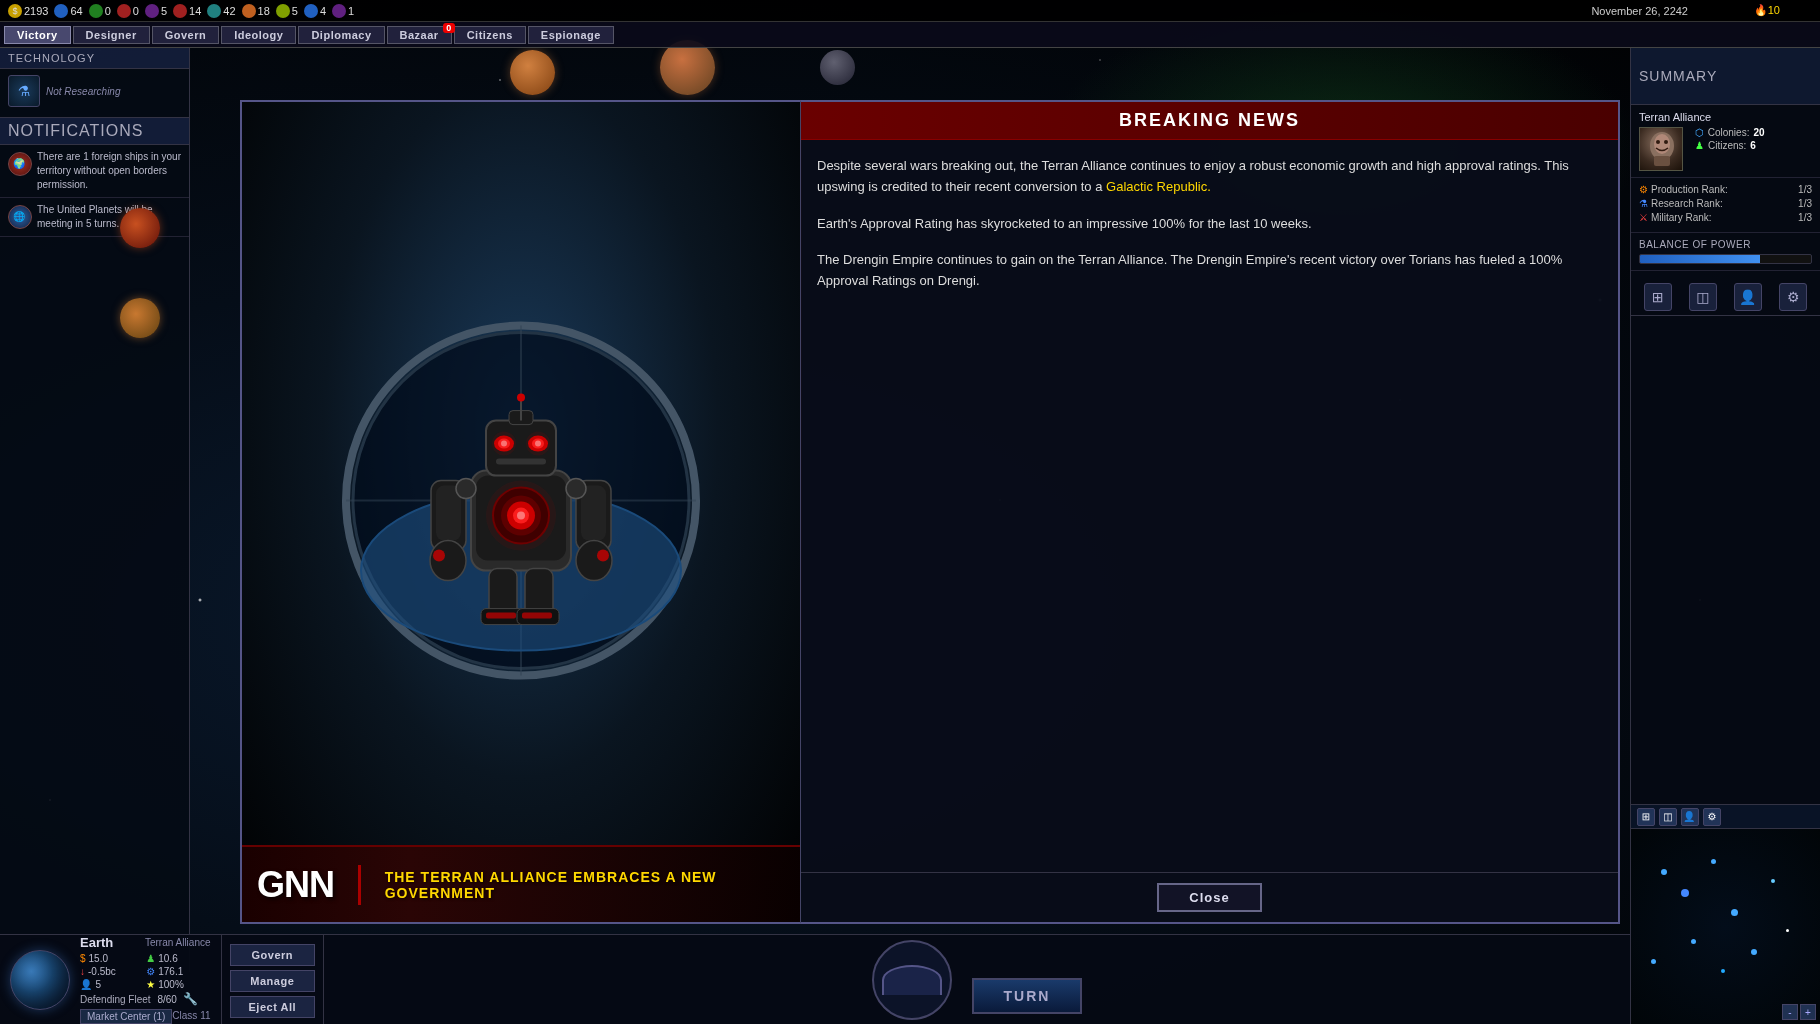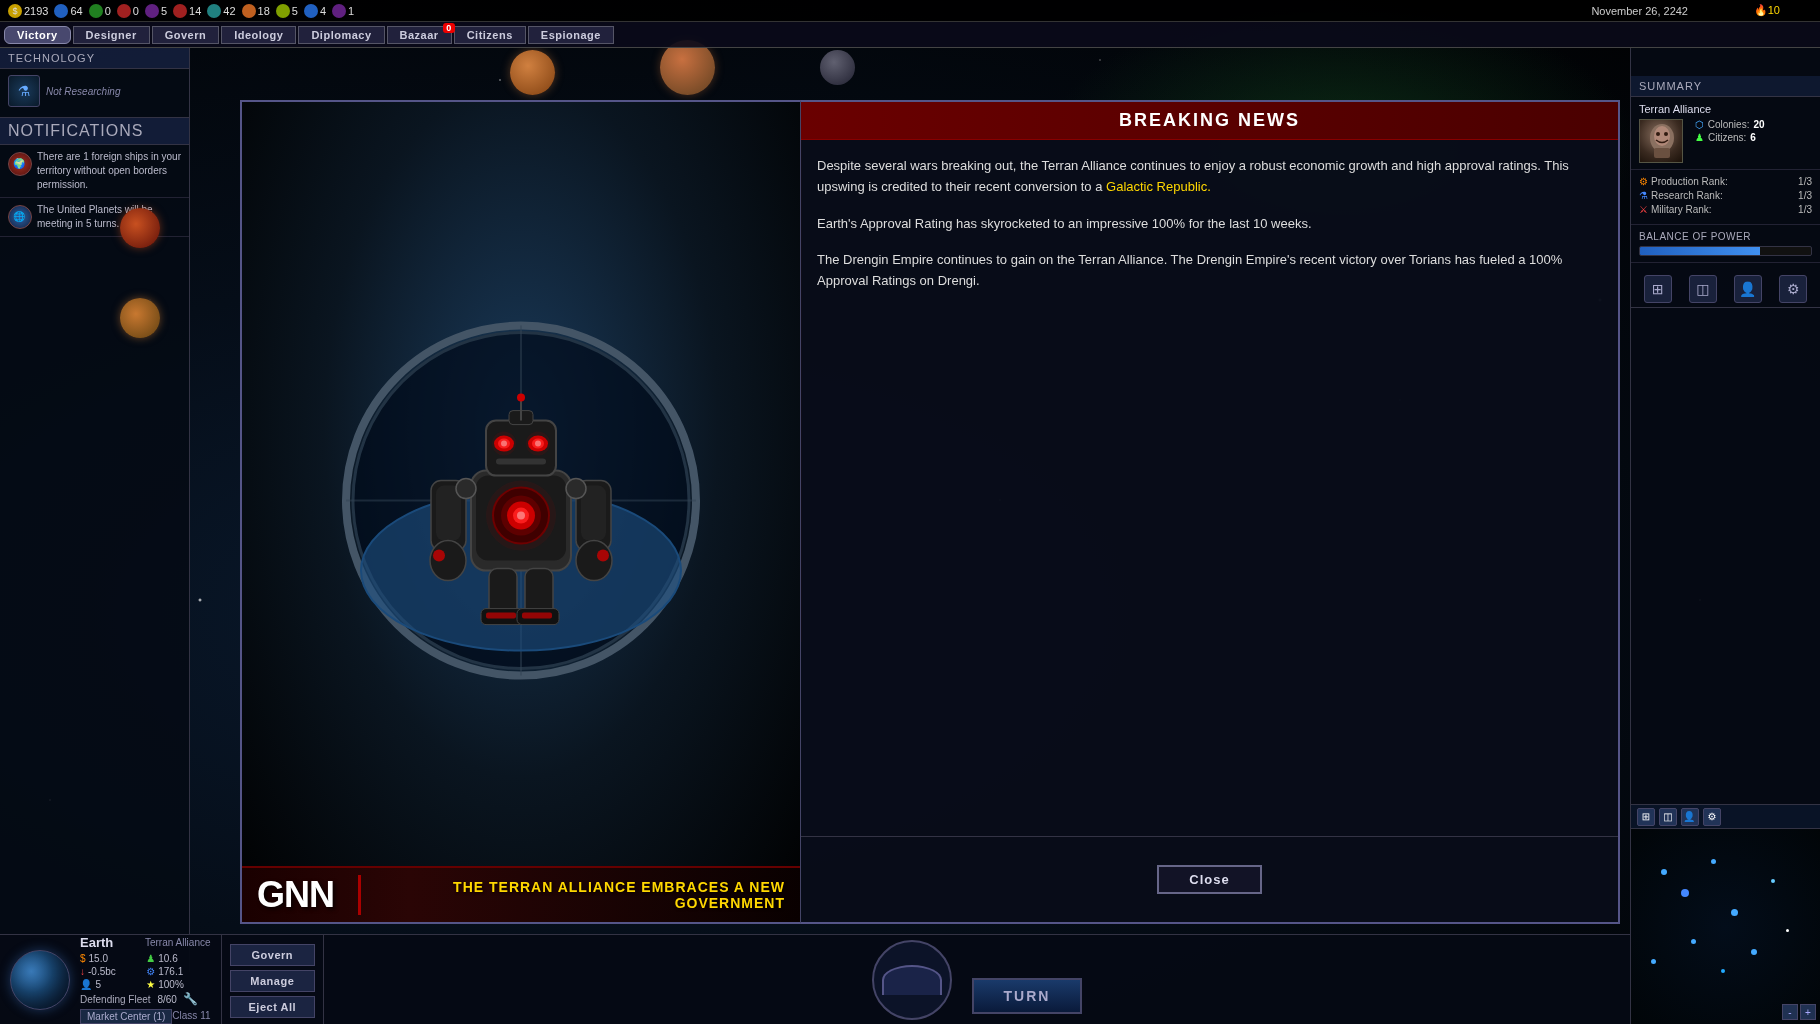--- a/index.html
+++ b/index.html
@@ -134,21 +134,20 @@
       color: #ccd;
       cursor: pointer;
       text-transform: capitalize;
       font-weight: bold;
       letter-spacing: 0.5px;
     }
     .nav-btn.active {
       background: rgba(80,80,120,0.9);
       border-color: #88a;
       color: #fff;
-      border-radius: 6px;
     }
     .nav-btn.notify {
       position: relative;
     }
     .nav-badge {
       position: absolute;
       top: -4px;
       right: -4px;
       background: #e00;
       color: #fff;
@@ -267,27 +266,26 @@
       right: 0;
       width: 190px;
       height: calc(100% - 48px);
       background: rgba(5,10,20,0.9);
       border-left: 1px solid #334;
       z-index: 50;
     }
 
     .summary-title {
       background: rgba(15,25,50,0.95);
-      padding: 4px 8px;
-      font-size: 11px;
+      padding: 20px 8px;
+      font-size: 14px;
       color: #aab;
       text-transform: uppercase;
       letter-spacing: 1px;
       border-bottom: 1px solid #334;
-      margin-top: 28px;
     }
 
     .faction-card {
       padding: 6px 8px;
       border-bottom: 1px solid #223;
     }
     .faction-name {
       font-size: 11px;
       color: #dde;
       margin-bottom: 4px;
@@ -579,28 +577,27 @@
       transform: translate(-50%, -53%);
       width: 380px;
       height: 380px;
     }
 
     .gnn-bar {
       position: absolute;
       bottom: 0;
       left: 0;
       right: 0;
-      height: 56px;
+      height: 77px;
       background: linear-gradient(to right, #1a0000 0%, #2a0505 30%, rgba(10,0,0,0.9) 100%);
       border-top: 2px solid #600;
       display: flex;
       align-items: center;
       padding: 0 15px;
       gap: 24px;
-      text-align: right;
     }
 
     .gnn-logo {
       font-size: 36px;
       font-weight: 900;
       color: #fff;
       font-family: 'Arial Black', sans-serif;
       letter-spacing: -1px;
       text-shadow: 2px 2px 4px rgba(0,0,0,0.8);
     }
@@ -654,21 +651,21 @@
       color: #ddd;
       line-height: 1.6;
       margin-bottom: 16px;
     }
 
     .news-link {
       color: #ffd700;
     }
 
     .news-close-row {
-      padding: 28px;
+      padding: 10px;
       display: flex;
       justify-content: center;
       border-top: 1px solid #334;
     }
 
     .close-btn {
       padding: 5px 30px;
       background: rgba(20,20,40,0.9);
       border: 2px solid #668;
       color: #dde;

